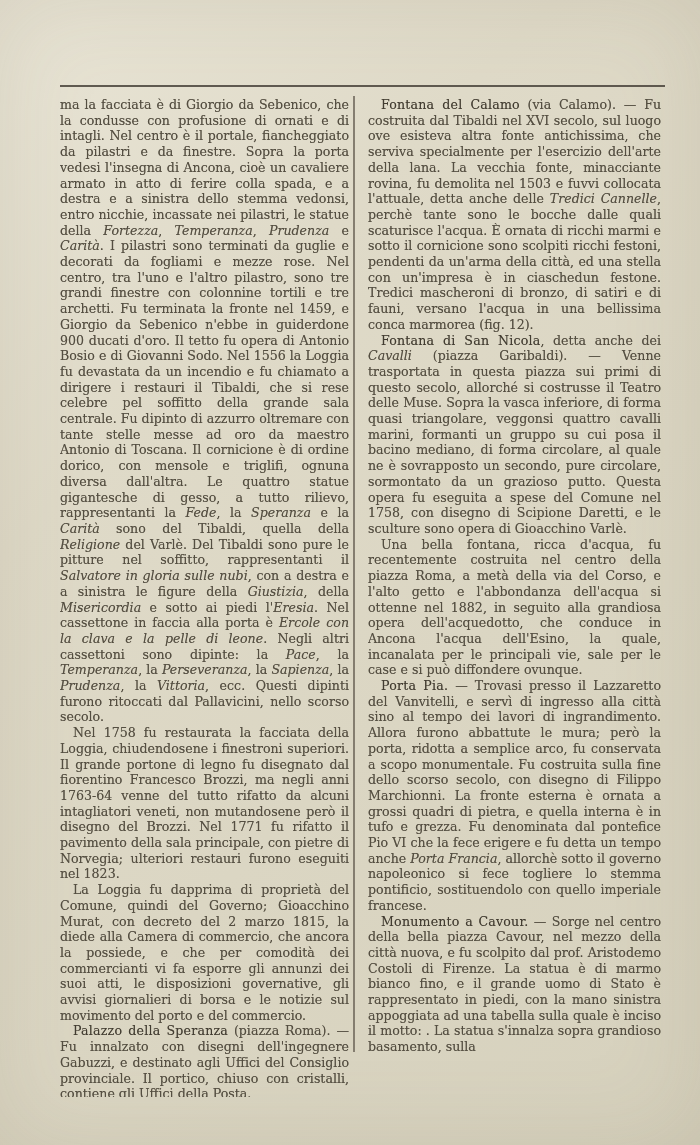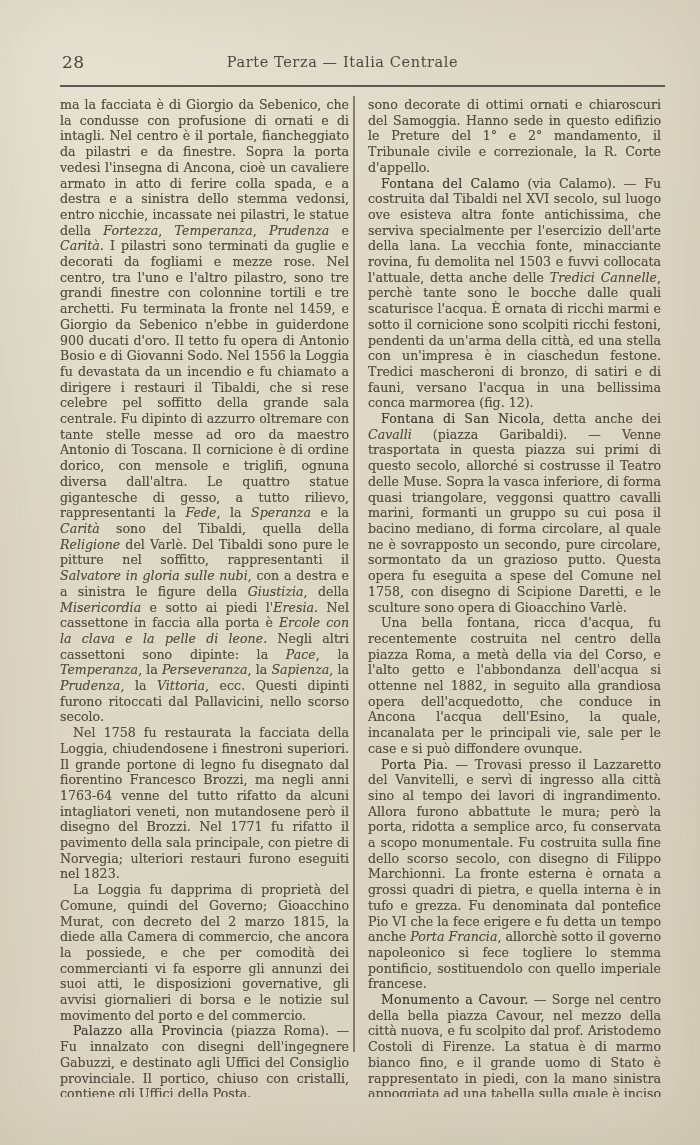--- a/index.html
+++ b/index.html
@@ -41,38 +41,33 @@
   .para{margin:0;padding:0;text-indent:13px;}
   .para.no-indent{text-indent:0;}
   .para b{font-weight:400;color:#423c31;letter-spacing:0.2px;}
   .para i{font-style:italic;}
 </style>
 </head>
 <body>
 
 <div class="page">
 
-  <div class="header">
-    <span class="page-number">28</span>
-    <span class="running-title">Parte Terza — Italia Centrale</span>
-  </div>
 
   <div class="header-rule"></div>
 
   <div class="column column-left">
       <p class="para no-indent">ma la facciata è di Giorgio da Sebenico, che la condusse con profusione di ornati e di intagli. Nel centro è il portale, fiancheggiato da pilastri e da finestre. Sopra la porta vedesi l'insegna di Ancona, cioè un cavaliere armato in atto di ferire colla spada, e a destra e a sinistra dello stemma vedonsi, entro nicchie, incassate nei pilastri, le statue della <i>Fortezza</i>, <i>Temperanza</i>, <i>Prudenza</i> e <i>Carità</i>. I pilastri sono terminati da guglie e decorati da fogliami e mezze rose. Nel centro, tra l'uno e l'altro pilastro, sono tre grandi finestre con colonnine tortili e tre archetti. Fu terminata la fronte nel 1459, e Giorgio da Sebenico n'ebbe in guiderdone 900 ducati d'oro. Il tetto fu opera di Antonio Bosio e di Giovanni Sodo. Nel 1556 la Loggia fu devastata da un incendio e fu chiamato a dirigere i restauri il Tibaldi, che si rese celebre pel soffitto della grande sala centrale. Fu dipinto di azzurro oltremare con tante stelle messe ad oro da maestro Antonio di Toscana. Il cornicione è di ordine dorico, con mensole e triglifi, ognuna diversa dall'altra. Le quattro statue gigantesche di gesso, a tutto rilievo, rappresentanti la <i>Fede</i>, la <i>Speranza</i> e la <i>Carità</i> sono del Tibaldi, quella della <i>Religione</i> del Varlè. Del Tibaldi sono pure le pitture nel soffitto, rappresentanti il <i>Salvatore in gloria sulle nubi</i>, con a destra e a sinistra le figure della <i>Giustizia</i>, della <i>Misericordia</i> e sotto ai piedi l'<i>Eresia</i>. Nel cassettone in faccia alla porta è <i>Ercole con la clava e la pelle di leone</i>. Negli altri cassettoni sono dipinte: la <i>Pace</i>, la <i>Temperanza</i>, la <i>Perseveranza</i>, la <i>Sapienza</i>, la <i>Prudenza</i>, la <i>Vittoria</i>, ecc. Questi dipinti furono ritoccati dal Pallavicini, nello scorso secolo.</p>
       <p class="para">Nel 1758 fu restaurata la facciata della Loggia, chiudendosene i finestroni superiori. Il grande portone di legno fu disegnato dal fiorentino Francesco Brozzi, ma negli anni 1763-64 venne del tutto rifatto da alcuni intagliatori veneti, non mutandosene però il disegno del Brozzi. Nel 1771 fu rifatto il pavimento della sala principale, con pietre di Norvegia; ulteriori restauri furono eseguiti nel 1823.</p>
       <p class="para">La Loggia fu dapprima di proprietà del Comune, quindi del Governo; Gioacchino Murat, con decreto del 2 marzo 1815, la diede alla Camera di commercio, che ancora la possiede, e che per comodità dei commercianti vi fa esporre gli annunzi dei suoi atti, le disposizioni governative, gli avvisi giornalieri di borsa e le notizie sul movimento del porto e del commercio.</p>
-      <p class="para"><b>Palazzo alla Provincia</b> (piazza Roma). — Fu innalzato con disegni dell'ingegnere Gabuzzi, e destinato agli Uffici del Consiglio provinciale. Il portico, chiuso con cristalli, contiene gli Uffici della Posta.</p>
+      <p class="para"><b>Palazzo della Speranza</b> (piazza Roma). — Fu innalzato con disegni dell'ingegnere Gabuzzi, e destinato agli Uffici del Consiglio provinciale. Il portico, chiuso con cristalli, contiene gli Uffici della Posta.</p>
     </div>
 
   <div class="column-divider"></div>
 
   <div class="column column-right">
-      <p class="para no-indent">sono decorate di ottimi ornati e chiaroscuri del Samoggia. Hanno sede in questo edifizio le Preture del 1° e 2° mandamento, il Tribunale civile e correzionale, la R. Corte d'appello.</p>
       <p class="para"><b>Fontana del Calamo</b> (via Calamo). — Fu costruita dal Tibaldi nel XVI secolo, sul luogo ove esisteva altra fonte antichissima, che serviva specialmente per l'esercizio dell'arte della lana. La vecchia fonte, minacciante rovina, fu demolita nel 1503 e fuvvi collocata l'attuale, detta anche delle <i>Tredici Cannelle</i>, perchè tante sono le bocche dalle quali scaturisce l'acqua. È ornata di ricchi marmi e sotto il cornicione sono scolpiti ricchi festoni, pendenti da un'arma della città, ed una stella con un'impresa è in ciaschedun festone. Tredici mascheroni di bronzo, di satiri e di fauni, versano l'acqua in una bellissima conca marmorea (fig. 12).</p>
       <p class="para"><b>Fontana di San Nicola</b>, detta anche dei <i>Cavalli</i> (piazza Garibaldi). — Venne trasportata in questa piazza sui primi di questo secolo, allorché si costrusse il Teatro delle Muse. Sopra la vasca inferiore, di forma quasi triangolare, veggonsi quattro cavalli marini, formanti un gruppo su cui posa il bacino mediano, di forma circolare, al quale ne è sovrapposto un secondo, pure circolare, sormontato da un grazioso putto. Questa opera fu eseguita a spese del Comune nel 1758, con disegno di Scipione Daretti, e le sculture sono opera di Gioacchino Varlè.</p>
       <p class="para">Una bella fontana, ricca d'acqua, fu recentemente costruita nel centro della piazza Roma, a metà della via del Corso, e l'alto getto e l'abbondanza dell'acqua si ottenne nel 1882, in seguito alla grandiosa opera dell'acquedotto, che conduce in Ancona l'acqua dell'Esino, la quale, incanalata per le principali vie, sale per le case e si può diffondere ovunque.</p>
       <p class="para"><b>Porta Pia.</b> — Trovasi presso il Lazzaretto del Vanvitelli, e servì di ingresso alla città sino al tempo dei lavori di ingrandimento. Allora furono abbattute le mura; però la porta, ridotta a semplice arco, fu conservata a scopo monumentale. Fu costruita sulla fine dello scorso secolo, con disegno di Filippo Marchionni. La fronte esterna è ornata a grossi quadri di pietra, e quella interna è in tufo e grezza. Fu denominata dal pontefice Pio VI che la fece erigere e fu detta un tempo anche <i>Porta Francia</i>, allorchè sotto il governo napoleonico si fece togliere lo stemma pontificio, sostituendolo con quello imperiale francese.</p>
       <p class="para"><b>Monumento a Cavour.</b> — Sorge nel centro della bella piazza Cavour, nel mezzo della città nuova, e fu scolpito dal prof. Aristodemo Costoli di Firenze. La statua è di marmo bianco fino, e il grande uomo di Stato è rappresentato in piedi, con la mano sinistra appoggiata ad una tabella sulla quale è inciso il motto: . La statua s'innalza sopra grandioso basamento, sulla</p>
     </div>
 
 </div>
 
 </body></html>

